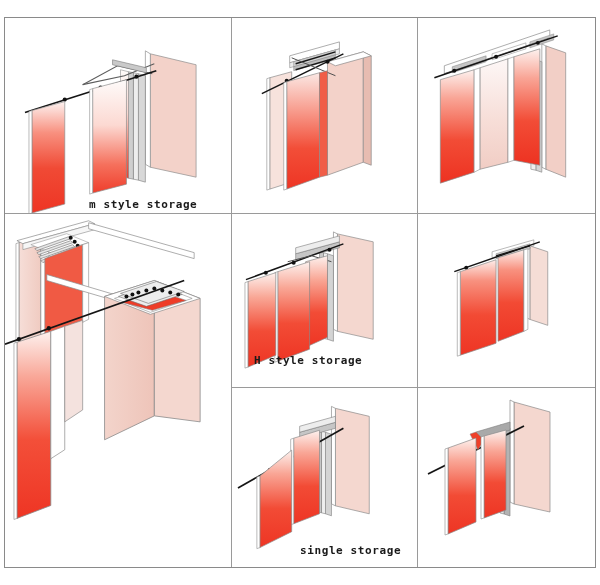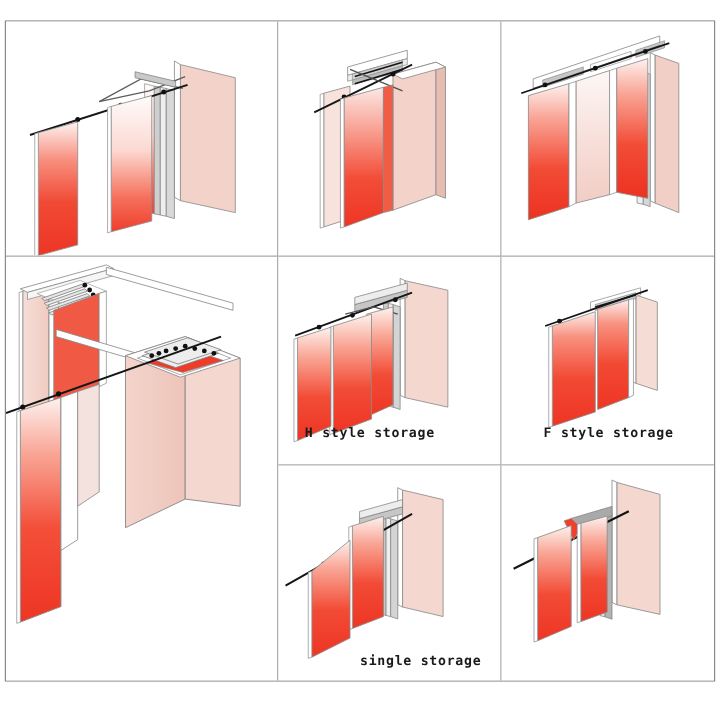--- a/index.html
+++ b/index.html
@@ -97,20 +97,21 @@
         <circle cx="60" cy="82" r="2.1" fill="#111"></circle>
         <circle cx="96" cy="70" r="2.1" fill="#111"></circle>
         <circle cx="132" cy="59" r="2.1" fill="#111"></circle>
 
         <polygon points="88,71 122,62 122,167 88,176" fill="url(#gRedB)" stroke="#8d8d8d" stroke-width="0.7"></polygon>
         <polygon points="85,72 88,71 88,176 85,177" fill="#ffffff" stroke="#8d8d8d" stroke-width="0.6"></polygon>
 
         <polygon points="27,93 60,84 60,187 27,196" fill="url(#gRedA)" stroke="#8d8d8d" stroke-width="0.7"></polygon>
         <polygon points="24,94 27,93 27,196 24,197" fill="#ffffff" stroke="#8d8d8d" stroke-width="0.6"></polygon>
       </svg>
+      <div class="caption cap-m">m style storage</div>
     </div>
 
     <div class="cell c-topmid">
       <svg class="art" viewBox="0 0 186 196">
         <defs>
           <linearGradient id="gRedC" x1="0" y1="0" x2="0" y2="1">
             <stop offset="0%" stop-color="#fbe8e4"></stop>
             <stop offset="30%" stop-color="#f8a294"></stop>
             <stop offset="65%" stop-color="#f24e38"></stop>
             <stop offset="100%" stop-color="#ee3524"></stop>
@@ -318,21 +319,20 @@
 
         <line x1="36" y1="58" x2="122" y2="28" stroke="#151515" stroke-width="1.5"></line>
         <circle cx="48" cy="54" r="2" fill="#111"></circle>
 
         <polygon points="80,44 106,36 106,118 80,128" fill="url(#gRedG)" stroke="#8a8a8a" stroke-width="0.7"></polygon>
         <polygon points="106,36 110,35 110,116 106,118" fill="#ffffff" stroke="#8a8a8a" stroke-width="0.6"></polygon>
 
         <polygon points="42,58 78,46 78,130 42,142" fill="url(#gRedG)" stroke="#8a8a8a" stroke-width="0.7"></polygon>
         <polygon points="39,59 42,58 42,142 39,143" fill="#ffffff" stroke="#8a8a8a" stroke-width="0.6"></polygon>
       </svg>
-      <div class="caption cap-f">F style storage</div>
     </div>
 
     <div class="cell c-botmid">
       <svg class="art" viewBox="0 0 186 179">
         <defs>
           <linearGradient id="gRedH" x1="0" y1="0" x2="0" y2="1">
             <stop offset="0%" stop-color="#fdf2ef"></stop>
             <stop offset="24%" stop-color="#f9a696"></stop>
             <stop offset="60%" stop-color="#f24b35"></stop>
             <stop offset="100%" stop-color="#ee3524"></stop>

